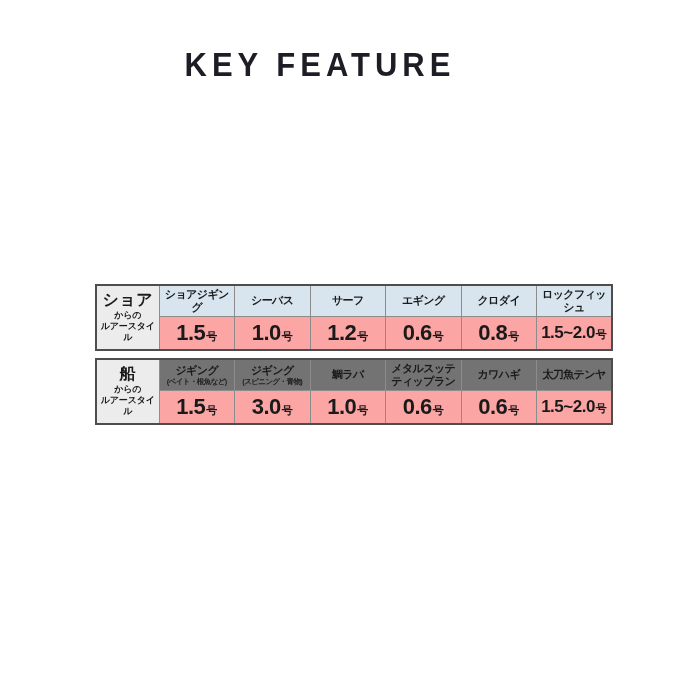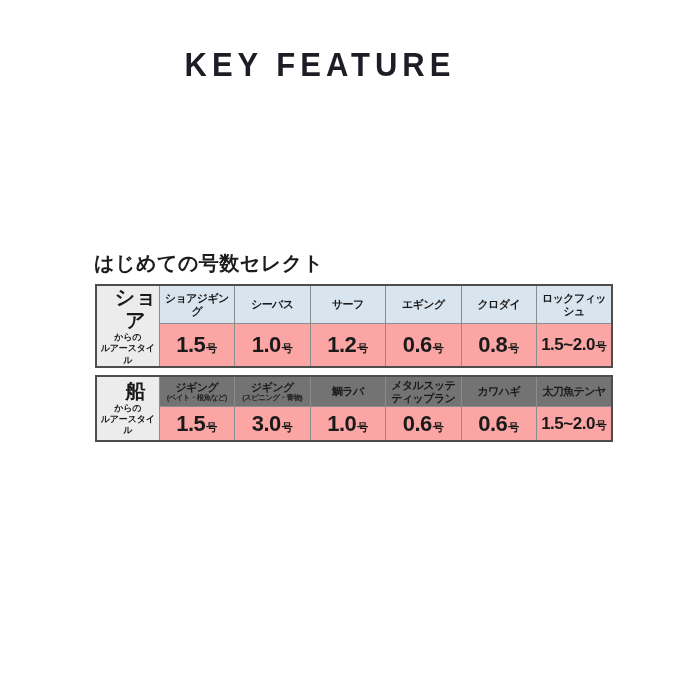--- a/index.html
+++ b/index.html
@@ -72,21 +72,21 @@
   table.select-table + table.select-table { margin-top: 7px; }
   .select-table th, .select-table td {
     border: 1px solid #8c8c8c;
     padding: 0;
     text-align: center;
     vertical-align: middle;
     color: #1a1a1a;
   }
   col.c-rowlabel { width: 63px; }
   .rowlabel { background: #ececec; }
-  .rl-main { font-size: 20px; font-weight: bold; line-height: 1.15; letter-spacing: 0.5px; padding-left: 16px; }
+  .rl-main { font-size: 16px; font-weight: bold; line-height: 1.15; letter-spacing: 0.5px; }
   .rl-sub  { font-size: 9px;  font-weight: bold; line-height: 1.25; letter-spacing: -0.2px; }
   .hd { height: 31px; }
   .hd-shore { background: #d9e5ee; }
   .hd-boat  { background: #737373; }
   .col-label {
     font-size: 11px;
     font-weight: bold;
     line-height: 1.15;
     letter-spacing: -0.6px;
     white-space: pre-line;
@@ -103,21 +103,20 @@
   .val.range .num { font-size: 17px; }
   .unit { font-size: 11px; font-weight: bold; margin-left: 1px; }
 </style>
 </head>
 <body>
 
 <div class="page">
 
   <div class="key-title">KEY FEATURE</div>
 
-  <div class="sub-heading">はじめての号数セレクト</div>
 
   <div class="tables-wrap">
 
     <table class="select-table">
       <colgroup>
         <col class="c-rowlabel">
         <col>
           <col>
           <col>
           <col>

